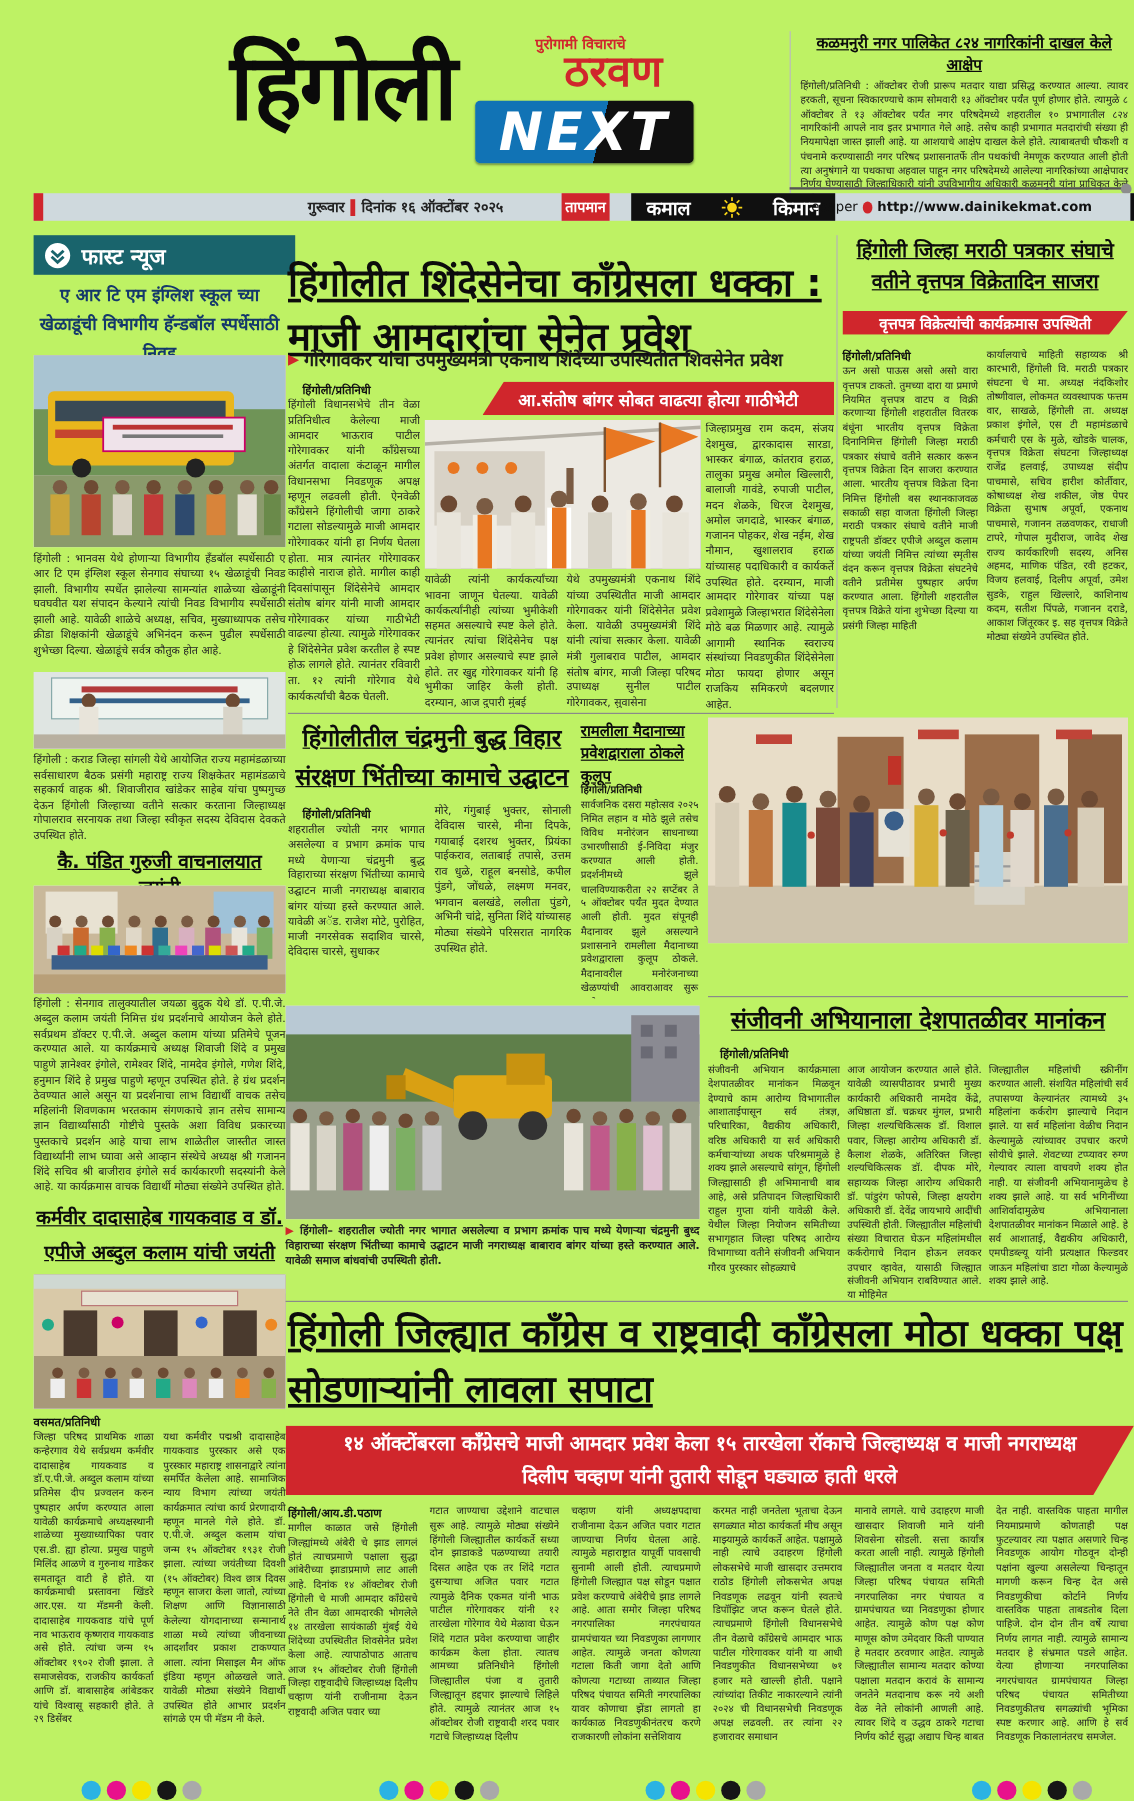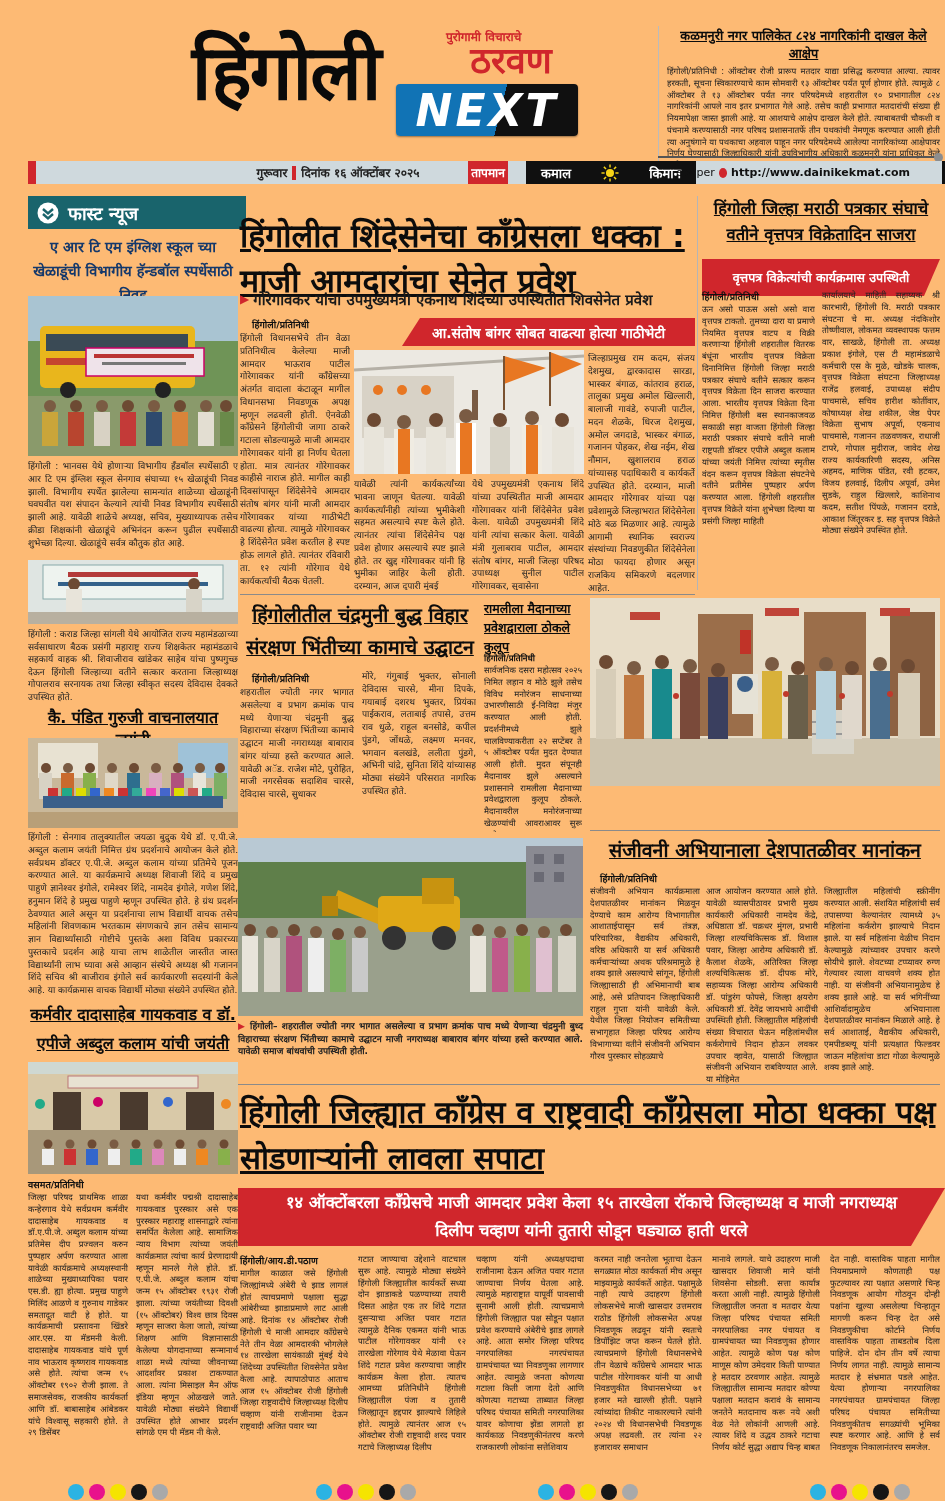--- a/index.html
+++ b/index.html
@@ -1,16 +1,16 @@
 <!DOCTYPE html>
 <html><head>
 <meta charset="utf-8">
 <style>
   html,body{margin:0;padding:0;background:#777;}
-  .page{position:relative;width:945px;height:1501px;background:#fdba74;font-family:"DejaVu Sans",sans-serif;color:#1a1a1a;overflow:hidden;margin:0 auto;}
+  .page{position:relative;width:945px;height:1501px;background:#bef264;font-family:"DejaVu Sans",sans-serif;color:#1a1a1a;overflow:hidden;margin:0 auto;}
   .abs{position:absolute;}
   .body-text{font-size:9px;line-height:1.42;text-align:justify;color:#222;}
   .body-sm{font-size:8.4px;line-height:1.4;text-align:justify;color:#222;}
   .byline{font-weight:bold;font-size:9.5px;color:#111;}
   .headline{font-weight:bold;color:#0c0c0c;text-decoration:underline;}
   .caption{font-size:9px;line-height:1.4;text-align:justify;font-weight:bold;color:#222;}
   .red-banner{background:#d0262c;color:#fff;font-weight:bold;display:flex;align-items:center;justify-content:center;text-align:center;}
   .tri{color:#d0262c;font-size:12px;margin-right:4px;}
   .hr{border-top:1px solid #8a8a8a;height:0;}
   .vr{border-left:1px solid #b5b5b5;width:0;}
@@ -20,21 +20,21 @@
   .mast-title{font-size:76px;font-weight:bold;line-height:110px;text-align:center;letter-spacing:-2px;color:#0a0a0a;}
   .tagline{color:#d0262c;font-weight:bold;font-size:12px;text-align:left;}
   .brand{color:#d0262c;font-weight:bold;font-size:36px;line-height:1.05;text-align:center;}
   .next-logo{background:linear-gradient(104deg,#1173b5 0 57%,#101010 57% 100%);border-radius:4px;color:#fff;font-weight:bold;font-style:italic;font-size:44px;letter-spacing:3px;display:flex;align-items:center;justify-content:center;box-shadow:0 1px 2px rgba(0,0,0,.4);}
   
   .datebar{background:#cfd9dd;height:23px;}
   .datebar .accent{position:absolute;left:0;top:0;width:8px;height:23px;background:#d0262c;}
   .daydate{position:absolute;left:170px;top:0;width:280px;height:23px;display:flex;align-items:center;justify-content:center;gap:5px;font-size:12px;font-weight:bold;color:#222;}
   .datesep{width:4px;height:14px;background:#d0262c;}
   .temp-box{position:absolute;left:440px;top:0;width:40px;height:23px;background:#d0262c;color:#fff;font-weight:bold;font-size:12px;display:flex;align-items:center;justify-content:center;}
-  .minmax-box{position:absolute;left:498px;top:0;width:170px;height:23px;background:#101010;color:#fff;font-weight:bold;font-size:13px;display:flex;align-items:center;justify-content:space-around;}
+  .minmax-box{position:absolute;left:498px;top:0;width:170px;height:23px;background:#101010;color:#fff;font-weight:bold;font-size:16px;display:flex;align-items:center;justify-content:space-around;}
   .epaper{position:absolute;left:648px;top:0;width:234px;height:23px;display:flex;align-items:center;justify-content:flex-start;gap:4px;font-size:11px;color:#111;}
   .pagenum{position:absolute;right:0;top:0;width:30px;height:23px;background:#101010;color:#fff;font-weight:bold;font-size:13px;display:flex;align-items:center;justify-content:center;}
   .epaper-dot{width:10px;height:10px;border-radius:50%;background:#d0262c;display:inline-block;}
   
   .fn-header{background:#19646c;color:#fff;display:flex;align-items:center;gap:8px;padding-left:8px;font-size:18px;font-weight:bold;}
   .fn-headline{color:#14386b;font-weight:bold;font-size:14.5px;line-height:1.65;text-align:center;}
   .photo{background:#ddd;overflow:hidden;box-shadow:0 0 0 1px #c4bfb5 inset;}
   .photo svg{display:block;width:100%;height:100%;}
   .slant-l{clip-path:polygon(18px 0,100% 0,100% 100%,0 100%);}
   .slant-r{clip-path:polygon(0 0,100% 0,calc(100% - 16px) 100%,0 100%);}
@@ -282,21 +282,21 @@
       </g>
     </svg>
   </div>
   <div class="abs body-text" style="left:354px;top:478px;width:111px;height:112px;overflow:hidden;">यावेळी त्यांनी कार्यकर्त्यांच्या भावना जाणून घेतल्या. यावेळी कार्यकर्त्यांनीही त्यांच्या भुमीकेशी सहमत असल्याचे स्पष्ट केले होते. त्यानंतर त्यांचा शिंदेसेनेच पक्ष प्रवेश होणार असल्याचे स्पष्ट झाले होते. तर खुद्द गोरेगावकर यांनी हि भुमीका जाहिर केली होती. दरम्यान, आज दुपारी मुंबई</div>
   <div class="abs body-text" style="left:472px;top:478px;width:112px;height:112px;overflow:hidden;">येथे उपमुख्यमंत्री एकनाथ शिंदे यांच्या उपस्थितीत माजी आमदार गोरेगावकर यांनी शिंदेसेनेत प्रवेश केला. यावेळी उपमुख्यमंत्री शिंदे यांनी त्यांचा सत्कार केला. यावेळी मंत्री गुलाबराव पाटील, आमदार संतोष बांगर, माजी जिल्हा परिषद उपाध्यक्ष सुनील पाटील गोरेगावकर, सुवासेना</div>
   <div class="abs body-text" style="left:588px;top:352px;width:107px;height:240px;overflow:hidden;">जिल्हाप्रमुख राम कदम, संजय देशमुख, द्वारकादास सारडा, भास्कर बंगाळ, कांतराव हराळ, तालुका प्रमुख अमोल खिल्लारी, बालाजी गावंडे, रुपाजी पाटील, मदन शेळके, धिरज देशमुख, अमोल जगदाडे, भास्कर बंगाळ, गजानन पोहकर, शेख नईम, शेख नौमान, खुशालराव हराळ यांच्यासह पदाधिकारी व कार्यकर्ते उपस्थित होते. दरम्यान, माजी आमदार गोरेगावर यांच्या पक्ष प्रवेशामुळे जिल्हाभरात शिंदेसेनेला मोठे बळ मिळणार आहे. त्यामुळे आगामी स्थानिक स्वराज्य संस्थांच्या निवडणुकीत शिंदेसेनेला मोठा फायदा होणार असून राजकिय समिकरणे बदलणार आहेत.</div>
   <div class="abs hr" style="left:240px;top:594px;width:455px;"></div>
 
   <div class="abs vr" style="left:697px;top:196px;height:394px;"></div>
   <div class="abs headline" style="left:702px;top:196px;width:238px;font-size:16.5px;line-height:1.6;text-align:center;">हिंगोली जिल्हा मराठी पत्रकार संघाचे वतीने वृत्तपत्र विक्रेतादिन साजरा</div>
-  <div class="abs red-banner slant-r" style="left:702px;top:259px;width:238px;height:37px;font-size:12.5px;">वृत्तपत्र विक्रेत्यांची कार्यक्रमास उपस्थिती</div>
+  <div class="abs red-banner slant-r" style="left:702px;top:259px;width:238px;height:20px;font-size:12.5px;">वृत्तपत्र विक्रेत्यांची कार्यक्रमास उपस्थिती</div>
   <div class="abs byline" style="left:702px;top:290px;width:113px;">हिंगोली/प्रतिनिधी</div>
   <div class="abs body-sm" style="left:702px;top:304px;width:113px;height:286px;overflow:hidden;">ऊन असो पाऊस असो असो वारा वृत्तपत्र टाकतो. तुमच्या दारा या प्रमाणे नियमित वृत्तपत्र वाटप व विक्री करणाऱ्या हिंगोली शहरातील वितरक बंधूंना भारतीय वृत्तपत्र विक्रेता दिनानिमित्त हिंगोली जिल्हा मराठी पत्रकार संघाचे वतीने सत्कार करून वृत्तपत्र विक्रेता दिन साजरा करण्यात आला. भारतीय वृत्तपत्र विक्रेता दिना निमित्त हिंगोली बस स्थानकाजवळ सकाळी सहा वाजता हिंगोली जिल्हा मराठी पत्रकार संघाचे वतीने माजी राष्ट्रपती डॉक्टर एपीजे अब्दुल कलाम यांच्या जयंती निमित्त त्यांच्या स्मृतीस वंदन करून वृत्तपत्र विक्रेता संघटनेचे वतीने प्रतीमेस पुष्पहार अर्पण करण्यात आला. हिंगोली शहरातील वृत्तपत्र विक्रेते यांना शुभेच्छा दिल्या या प्रसंगी जिल्हा माहिती</div>
   <div class="abs body-sm" style="left:822px;top:290px;width:118px;height:300px;overflow:hidden;">कार्यालयाचे माहिती सहाय्यक श्री कारभारी, हिंगोली वि. मराठी पत्रकार संघटना चे मा. अध्यक्ष नंदकिशोर तोष्णीवाल, लोकमत व्यवस्थापक फत्तम वार, साखळे, हिंगोली ता. अध्यक्ष प्रकाश इंगोले, एस टी महामंडळाचे कर्मचारी एस के मुळे, खोडके चालक, वृत्तपत्र विक्रेता संघटना जिल्हाध्यक्ष राजेंद्र हलवाई, उपाध्यक्ष संदीप पाचमासे, सचिव हारीश कोर्तीवार, कोषाध्यक्ष शेख शकील, जेष्ठ पेपर विक्रेता सुभाष अपूर्वा, एकनाथ पाचमासे, गजानन तळवणकर, राधाजी टापरे, गोपाल मुदीराज, जावेद शेख राज्य कार्यकारिणी सदस्य, अनिस अहमद, माणिक पंडित, रवी हटकर, विजय हलवाई, दिलीप अपूर्वा, उमेश सुडके, राहुल खिल्लारे, काशिनाथ कदम, सतीश पिंपळे, गजानन दराडे, आकाश जिंतूरकर इ. सह वृत्तपत्र विक्रेते मोठ्या संख्येने उपस्थित होते.</div>
 
   <div class="abs headline" style="left:240px;top:600px;width:240px;font-size:19.5px;line-height:1.65;text-align:center;">हिंगोलीतील चंद्रमुनी बुद्ध विहार संरक्षण भिंतीच्या कामाचे उद्घाटन</div>
   <div class="abs byline" style="left:252px;top:672px;width:110px;">हिंगोली/प्रतिनिधी</div>
   <div class="abs body-text" style="left:240px;top:686px;width:114px;height:146px;overflow:hidden;">शहरातील ज्योती नगर भागात असलेल्या व प्रभाग क्रमांक पाच मध्ये येणाऱ्या चंद्रमुनी बुद्ध विहाराच्या संरक्षण भिंतीच्या कामाचे उद्घाटन माजी नगराध्यक्ष बाबाराव बांगर यांच्या हस्ते करण्यात आले. यावेळी अॅड. राजेश मोटे, पुरोहित, माजी नगरसेवक सदाशिव चारसे, देविदास चारसे, सुधाकर</div>
   <div class="abs body-text" style="left:362px;top:670px;width:114px;height:162px;overflow:hidden;">मोरे, गंगुबाई भुक्तर, सोनाली देविदास चारसे, मीना दिपके, गयाबाई दशरथ भुक्तर, प्रियंका पाईकराव, लताबाई तपासे, उत्तम राव धुळे, राहूल बनसोडे, कपील पुंडगे, जोंधळे, लक्ष्मण मनवर, भगवान बलखंडे, ललीता पुंडगे, अभिनी चांद्रे, सुनिता शिंदे यांच्यासह मोठ्या संख्येने परिसरात नागरिक उपस्थित होते.</div>
 
   <div class="abs headline" style="left:484px;top:600px;width:98px;font-size:12.5px;line-height:1.5;">रामलीला मैदानाच्या प्रवेशद्वाराला ठोकले कुलूप</div>

